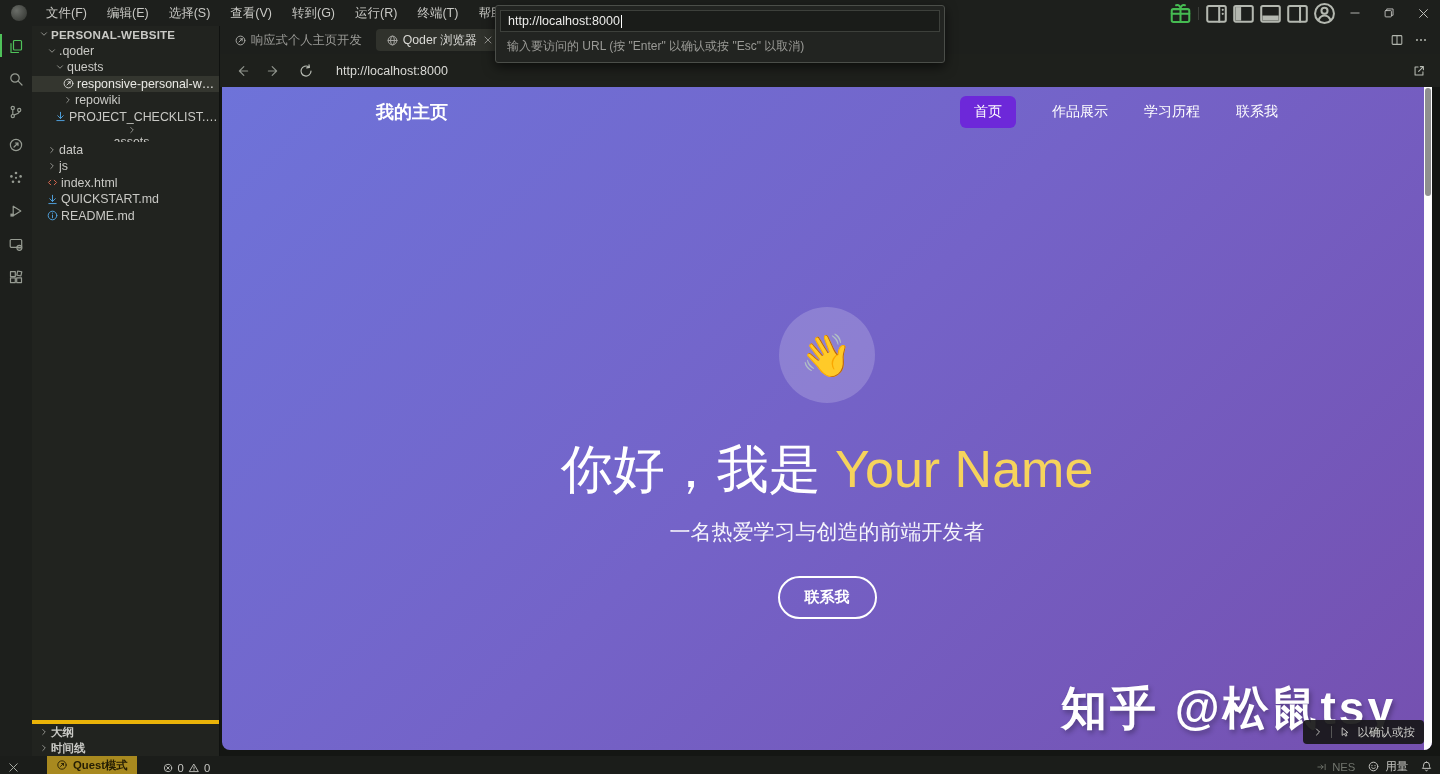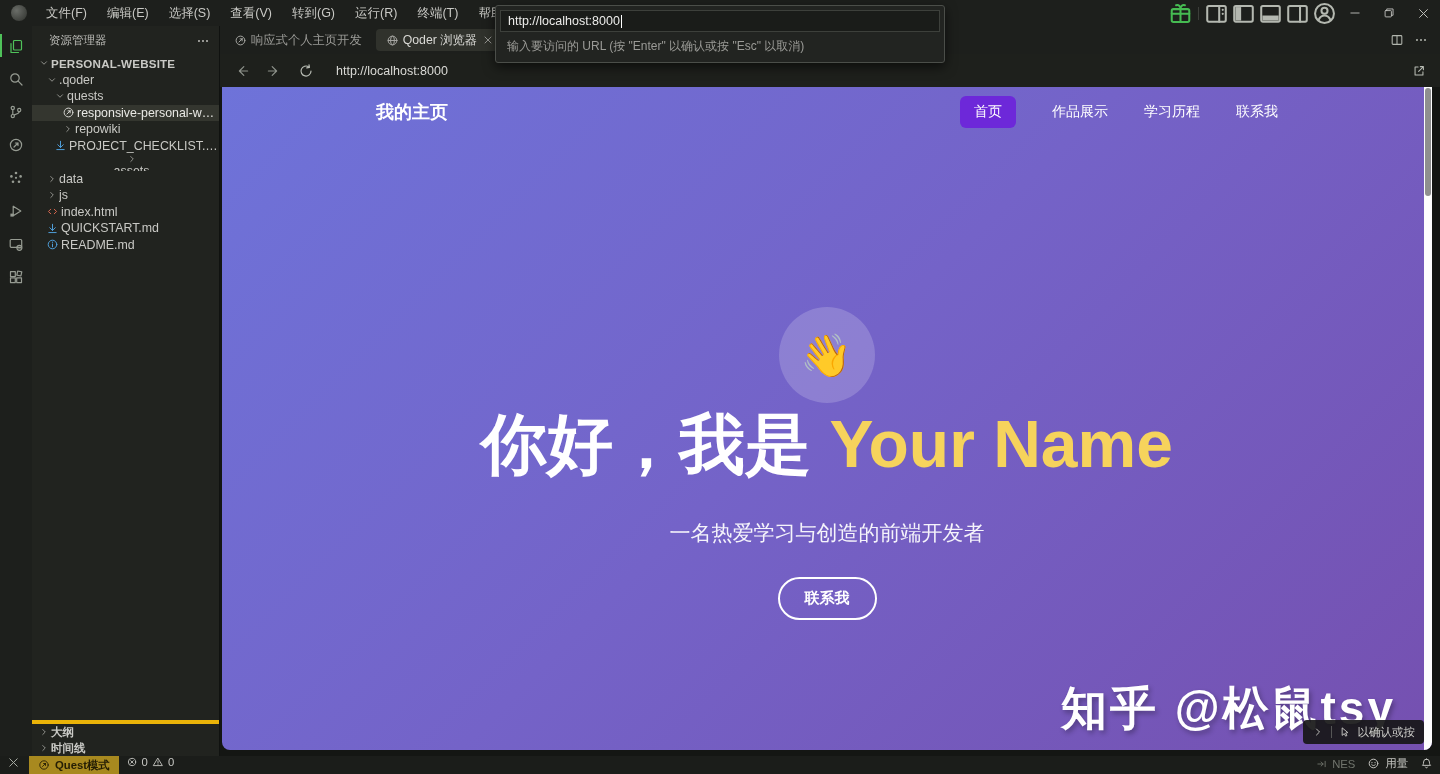--- a/index.html
+++ b/index.html
@@ -70,35 +70,35 @@
   .viewport{position:relative;margin:0 8px 6px 2px;height:663px;border-radius:0 0 8px 8px;overflow:hidden;
     background:linear-gradient(135deg,#6e73d9 0%,#7463c8 48%,#7550b0 100%)}
   .page-header{height:50px;display:flex;align-items:center}
   .header-inner{width:902px;margin:0 auto;display:flex;justify-content:space-between;align-items:center}
   .site-logo{font-size:18px;font-weight:700;color:#fff}
   .nav{display:flex;align-items:center;gap:36px}
   .nav-item{color:#fff;font-size:14px;cursor:pointer;white-space:nowrap}
   .nav-item.active{background:#6d28d9;padding:7px 14px;border-radius:6px}
   .hero{display:flex;flex-direction:column;align-items:center;text-align:center}
   .emoji-circle{width:96px;height:96px;border-radius:50%;background:rgba(255,255,255,.18);margin-top:170px;display:flex;align-items:center;justify-content:center;font-size:42px}
-  .hero-title{font-size:66px;font-weight:700;color:#fff;line-height:1.25;white-space:nowrap}
+  .hero-title{margin-top:34px;font-size:52px;font-weight:400;color:#fff;line-height:1.25;white-space:nowrap}
   .hero-name{color:#f6d35c}
-  .hero-sub{margin-top:33px;font-size:21px;color:rgba(255,255,255,.93)}
+  .hero-sub{margin-top:16px;font-size:21px;color:rgba(255,255,255,.93)}
   .hero-btns{margin-top:30px;display:flex;gap:14px;align-items:center}
   .btn{border-radius:999px;font-size:15px;font-weight:700;cursor:pointer;white-space:nowrap}
   .btn-primary{background:#fff;color:#7c3aed;padding:12px 27px;border:none}
   .btn-outline{background:transparent;border:2px solid #fff;color:#fff;padding:10px 25px}
   .watermark{position:absolute;right:36px;bottom:10px;font-size:46px;font-weight:600;color:#fff;letter-spacing:3px;text-shadow:2px 3px 5px rgba(0,0,0,.3);white-space:nowrap}
   .send-widget{position:absolute;right:8px;bottom:6px;height:24px;background:rgba(23,23,23,.92);border-radius:4px;display:flex;align-items:center;gap:7px;padding:0 9px;color:#cfcfcb;font-size:11.5px;white-space:nowrap}
   .send-divider{width:1px;height:12px;background:#565656}
   .page-scrollbar{position:absolute;right:0;top:0;bottom:0;width:8px;background:#fdfdfd}
   .page-thumb{position:absolute;top:1px;left:1px;width:6px;height:108px;background:#8f8f8f;border-radius:3px}
 
   
-  .statusbar{height:18px;background:#1b1d1a;display:flex;align-items:flex-start;font-size:11.3px;color:#c6c6c2;padding:0 7px;gap:7px}
+  .statusbar{height:18px;background:#1b1d1a;display:flex;align-items:flex-end;font-size:11.3px;color:#c6c6c2;padding:0 7px;gap:25px}
   .sb-tools{color:#a9ada5}
   .quest-badge{background:#a8891f;color:#241d04;font-weight:700;height:18px;display:flex;align-items:center;gap:5px;padding:0 9px;margin-left:2px}
   .problems{display:flex;align-items:center;gap:4px}
   .problems .ic{color:#c6c6c2}
   .sbr{margin-left:auto;display:flex;align-items:center;gap:12px}
   .nes{display:flex;align-items:center;gap:4px;color:#70746c}
   .usage{display:flex;align-items:center;gap:5px}
 </style>
 </head>
 <body>
@@ -261,30 +261,20 @@
             <rect x="2.5" y="2.7" width="4.8" height="4.8"></rect>
             <rect x="2.5" y="8.8" width="4.8" height="4.8"></rect>
             <rect x="8.7" y="8.8" width="4.8" height="4.8"></rect>
             <rect x="9.2" y="2.4" width="4.2" height="4.2" transform="rotate(12 11.3 4.5)"></rect>
           </svg>
         </span>
       </div>
     </div>
 
   <div class="sidebar">
-    <div class="sb-header">
-      <span>资源管理器</span>
-      <span class="ic s14">
-          <svg viewBox="0 0 16 16" fill="currentColor">
-            <circle cx="3.4" cy="8" r="1.15"></circle>
-            <circle cx="8" cy="8" r="1.15"></circle>
-            <circle cx="12.6" cy="8" r="1.15"></circle>
-          </svg>
-        </span>
-    </div>
     <div class="tree">
         <div class="row bold" style="padding-left: 4px;">
           <span class="ic s10 chev">
             <svg viewBox="0 0 16 16" fill="none" stroke="currentColor" stroke-width="1.2" stroke-linecap="round" stroke-linejoin="round">
               <path d="M4 6l4 4 4-4"></path>
             </svg>
           </span>
           <span class="lbl">PERSONAL-WEBSITE</span>
         </div>
         <div class="row" style="padding-left: 12px;">

